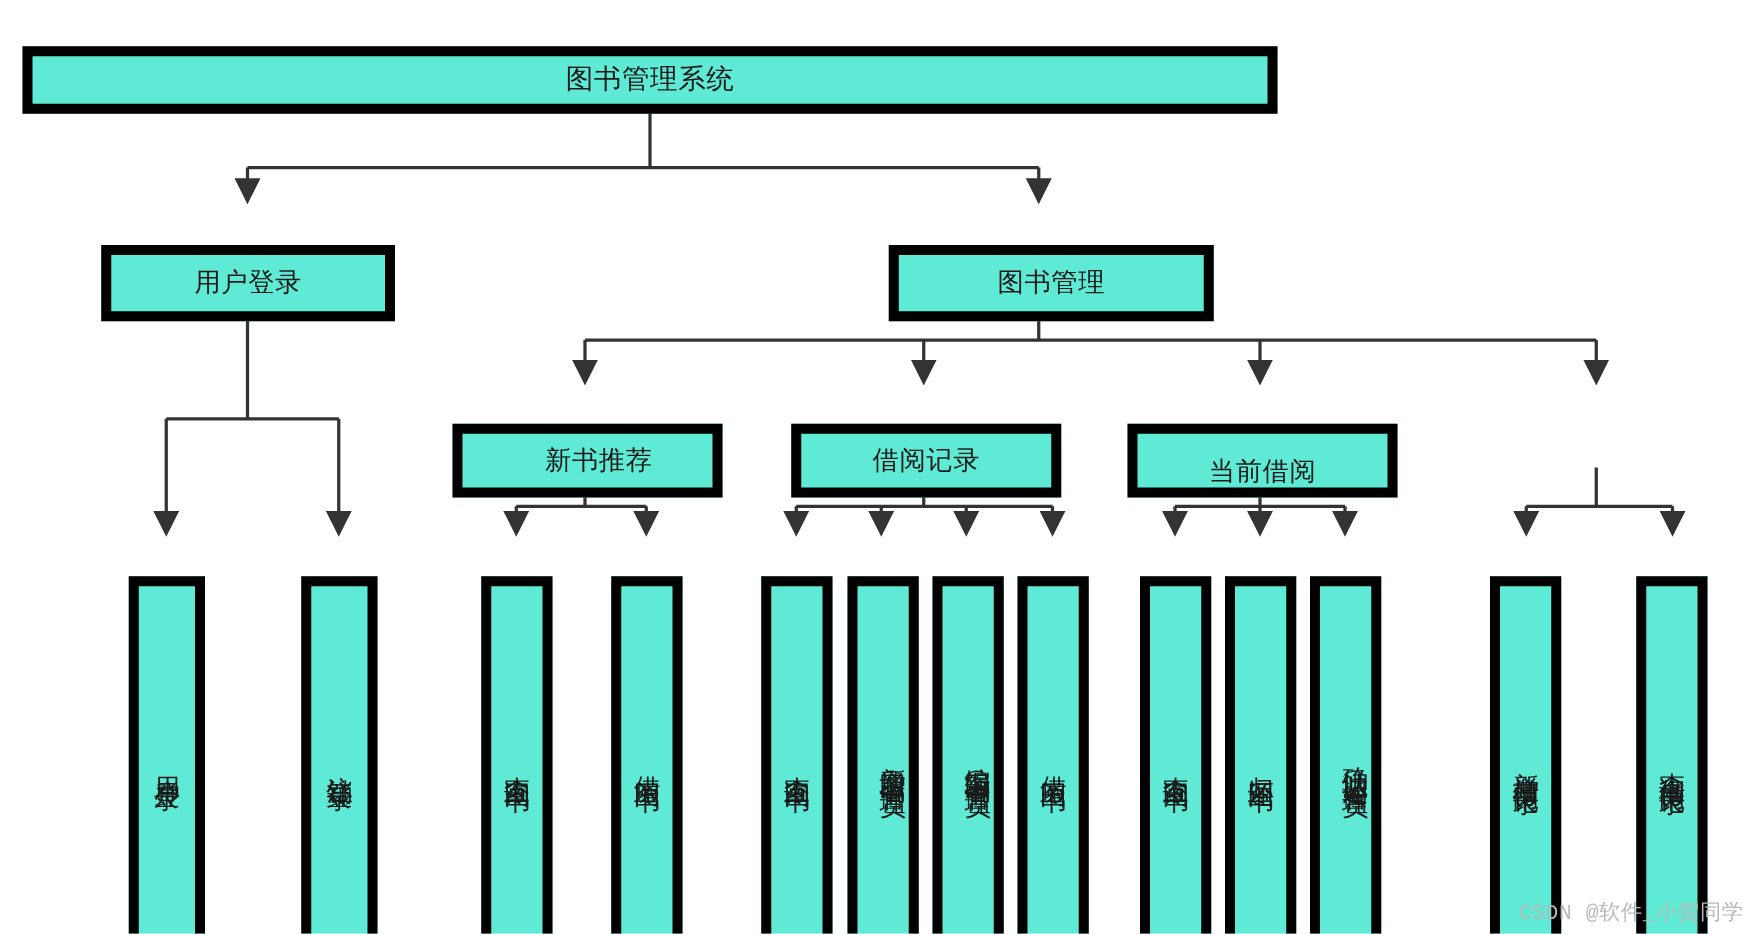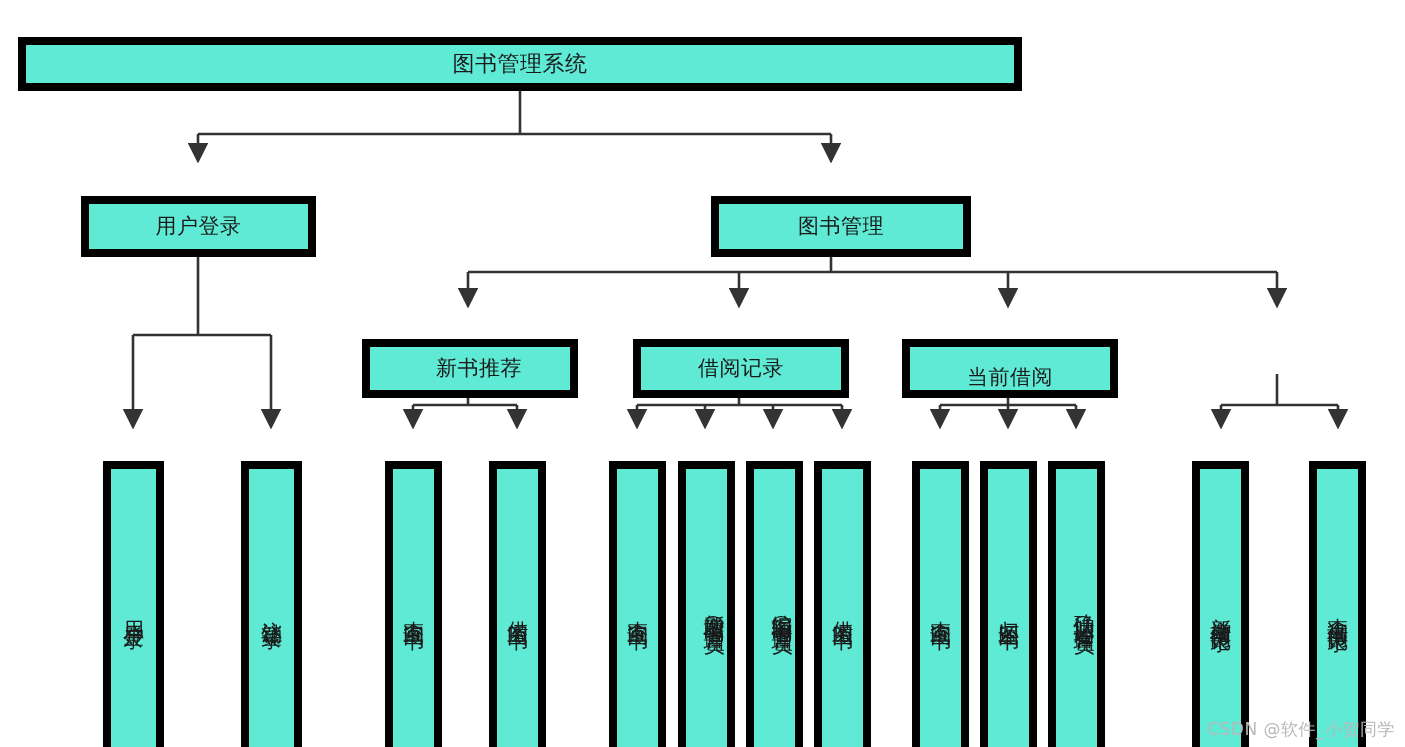--- a/index.html
+++ b/index.html
@@ -68,20 +68,21 @@
   }
   #watermark {
     position: absolute;
     right: 10px;
     bottom: 6px;
     font-size: 17px;
     color: #b9b9b9;
     letter-spacing: 0.5px;
     user-select: none;
     white-space: nowrap;
+    font-family: Liberation Mono, monospace;
   }
 </style>
 </head>
 <body>
 
 <div id="canvas">
 
   <svg id="edges" viewBox="0 0 1405 747" width="1405" height="747" aria-hidden="true">
     <defs>
       <marker id="arrow" viewBox="0 0 12 12" refX="10" refY="6" markerWidth="8" markerHeight="8" orient="auto-start-reverse">

